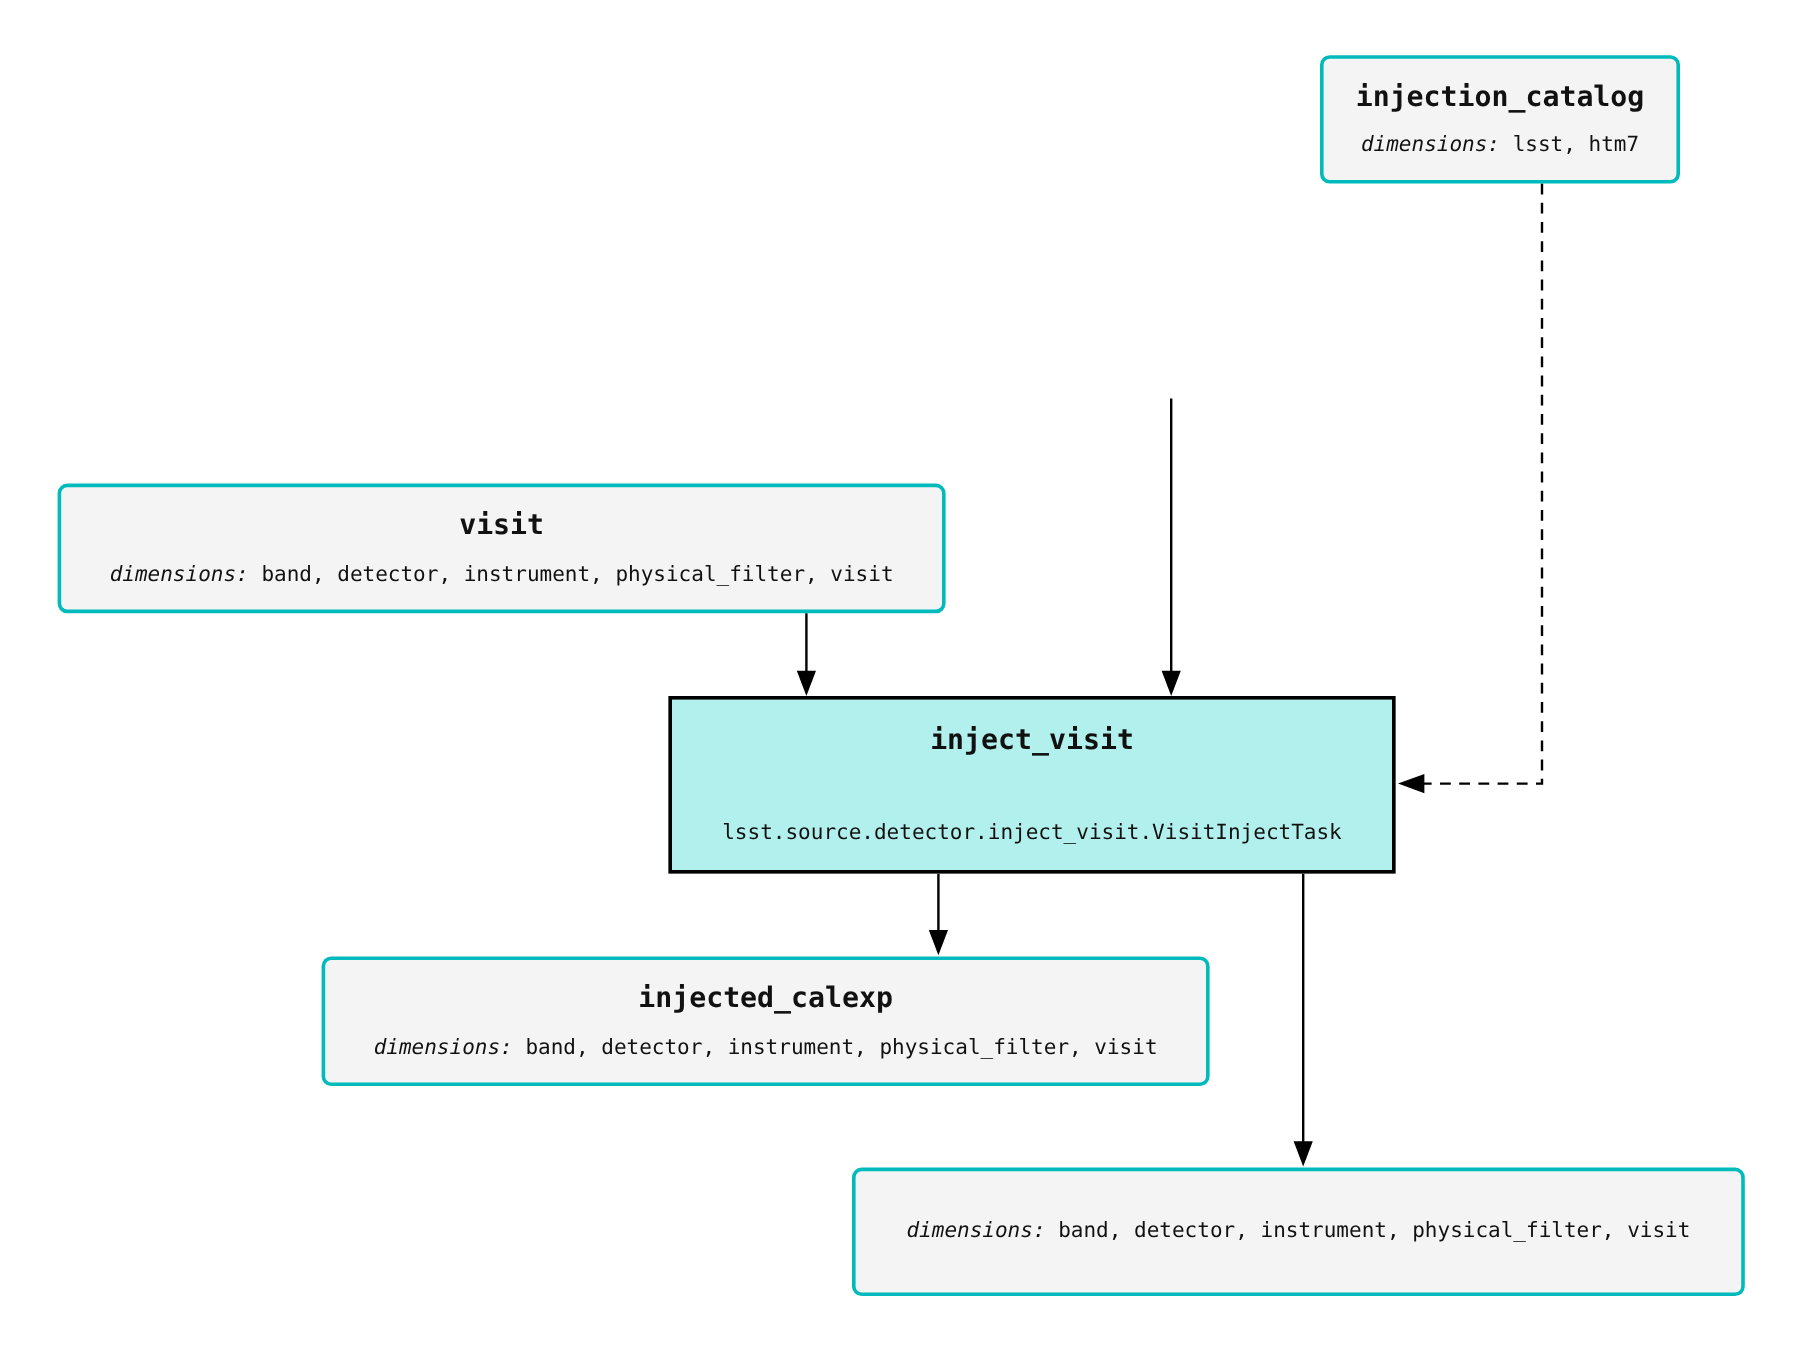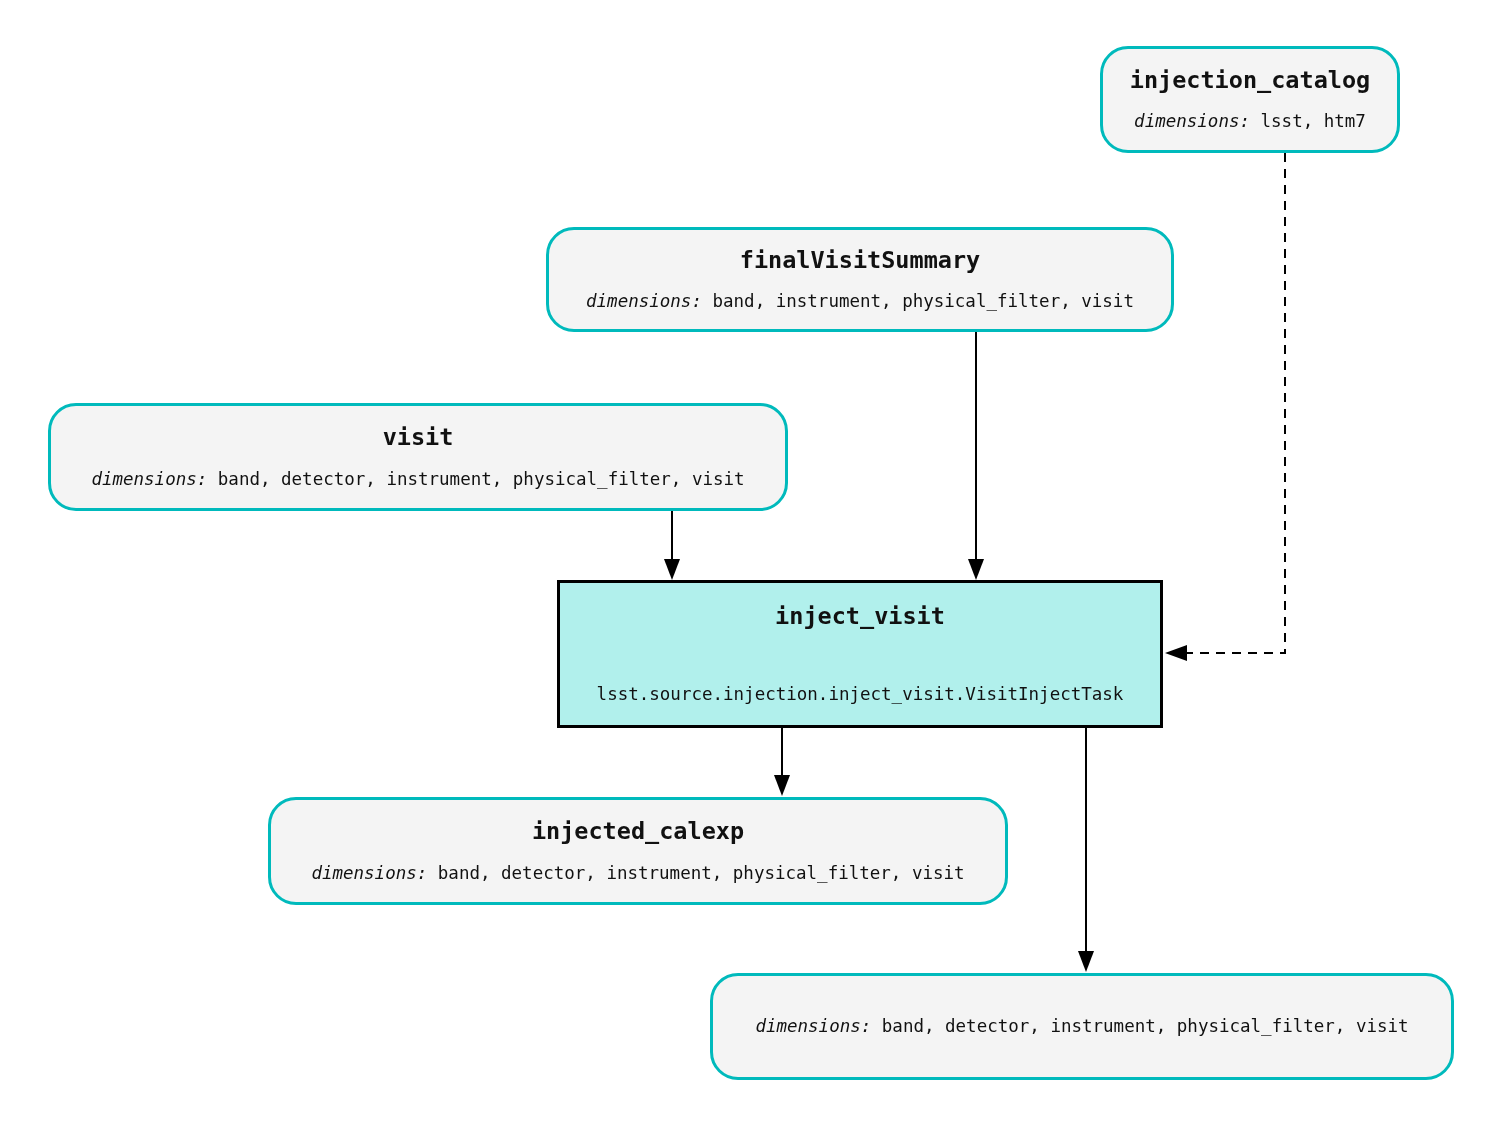--- a/index.html
+++ b/index.html
@@ -40,21 +40,21 @@
     display: flex;
     flex-direction: column;
     justify-content: space-evenly;
     align-items: center;
     text-align: center;
     line-height: 1.1;
   }
   .node.dataset {
     background: var(--dataset-fill);
     border: 3px solid var(--dataset-border);
-    border-radius: 28px;
+    border-radius: 8px;
   }
   .node.task {
     background: var(--task-fill);
     border: 3px solid var(--task-border);
     border-radius: 0;
     gap: 34px;
   }
   .node-title {
     font-weight: bold;
     font-size: 23.5px;
@@ -98,33 +98,29 @@
       <line x1="1086" y1="728" x2="1086" y2="953"></line>
       <polygon points="1086,972 1078,951 1094,951"></polygon>
     </g>
   </svg>
 
   <div class="node dataset" style="left:1100px; top:46px; width:300px; height:107px;">
     <div class="node-title">injection_catalog</div>
     <div class="node-line"><span class="dims-label">dimensions:</span> <span>lsst, htm7</span></div>
   </div>
 
-  <div class="node dataset" style="left:546px; top:227px; width:628px; height:105px;">
-    <div class="node-title">finalVisitSummary</div>
-    <div class="node-line"><span class="dims-label">dimensions:</span> <span>band, instrument, physical_filter, visit</span></div>
-  </div>
 
   <div class="node dataset" style="left:48px; top:403px; width:740px; height:108px;">
     <div class="node-title">visit</div>
     <div class="node-line"><span class="dims-label">dimensions:</span> <span>band, detector, instrument, physical_filter, visit</span></div>
   </div>
 
   <div class="node task" style="left:557px; top:580px; width:606px; height:148px;">
     <div class="node-title">inject_visit</div>
-    <div class="node-line">lsst.source.injection.inject_visit.VisitInjectTask</div>
+    <div class="node-line">lsst.source.detector.inject_visit.VisitInjectTask</div>
   </div>
 
   <div class="node dataset" style="left:268px; top:797px; width:740px; height:108px;">
     <div class="node-title">injected_calexp</div>
     <div class="node-line"><span class="dims-label">dimensions:</span> <span>band, detector, instrument, physical_filter, visit</span></div>
   </div>
 
   <div class="node dataset" style="left:710px; top:973px; width:744px; height:107px;">
     <div class="node-line"><span class="dims-label">dimensions:</span> <span>band, detector, instrument, physical_filter, visit</span></div>
   </div>

